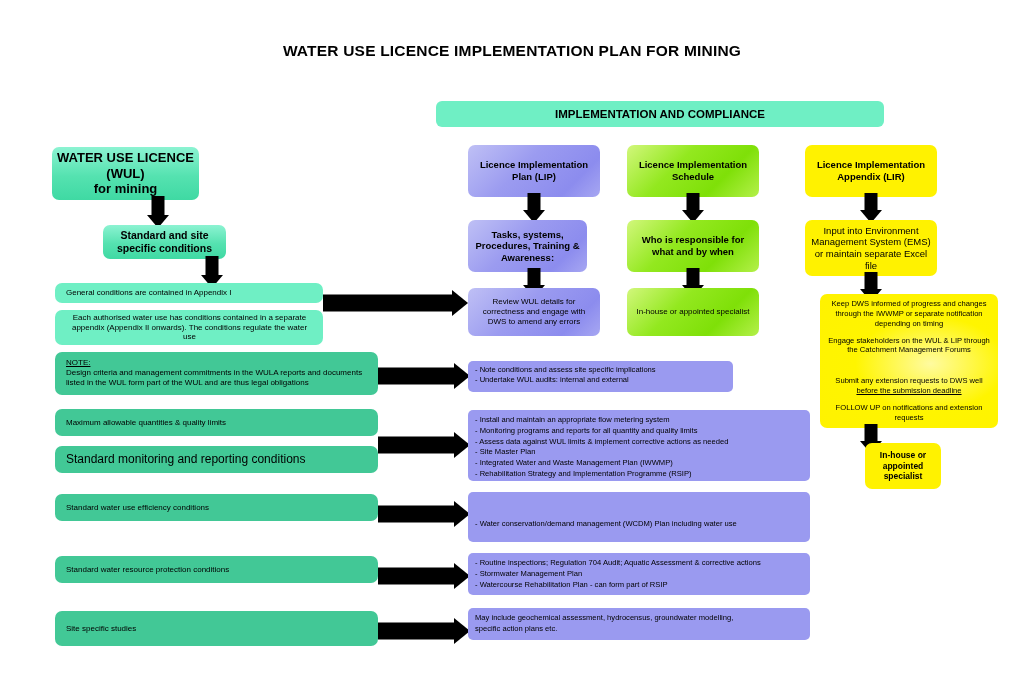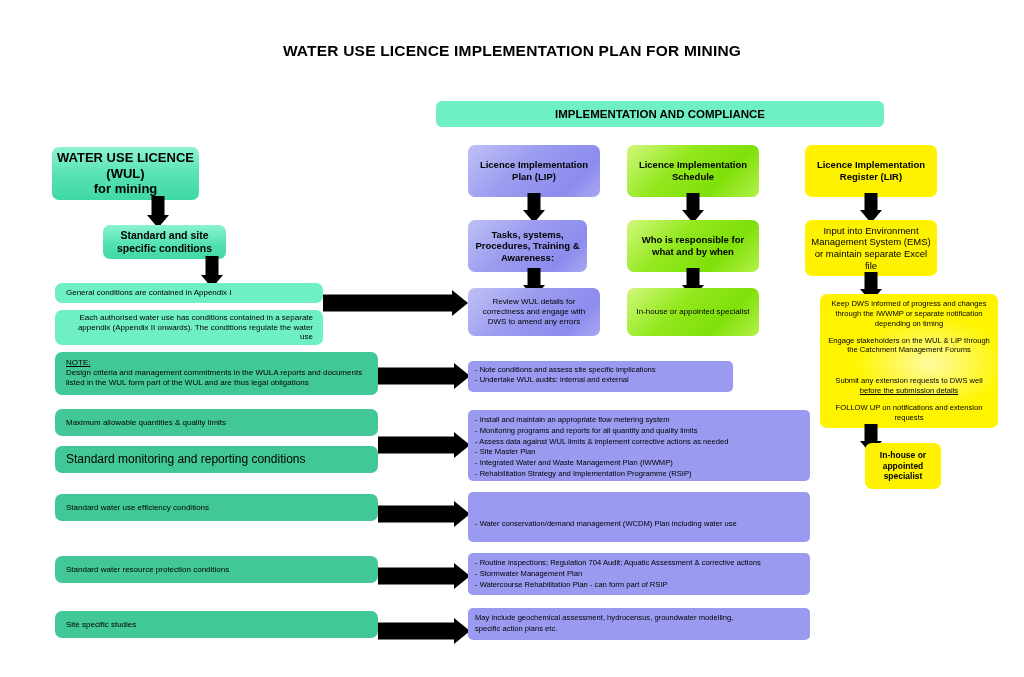--- a/index.html
+++ b/index.html
@@ -33,21 +33,21 @@
 
   
   .box {
     border-radius: 7px;
     display: flex;
     align-items: center;
     color: #000000;
     line-height: 1.22;
   }
   .box.center { justify-content: center; text-align: center; }
-  .box.left   { justify-content: flex-start; text-align: right; }
+  .box.left   { justify-content: flex-start; text-align: center; }
 
   
   .mint-bright { background: #6FEFC4; }
   .mint-flat   { background: #42C896; }
   .mint-grad   { background: linear-gradient(180deg,#8CF3D2 0%, #55E2B0 55%, #3FD9A3 100%); }
 
   
   .header-bar {
     background: #6FEFC4;
     border-radius: 6px;
@@ -157,21 +157,21 @@
   </div>
 
   <div class="abs box left mint-flat pad-l" style="left:55px; top:409px; width:323px; height:27px; font-size:8px;">Maximum allowable quantities &amp; quality limits</div>
 
   <div class="abs box left mint-flat pad-l" style="left:55px; top:446px; width:323px; height:27px; font-size:12px;">Standard monitoring and reporting conditions</div>
 
   <div class="abs box left mint-flat pad-l" style="left:55px; top:494px; width:323px; height:27px; font-size:8px;">Standard water use efficiency conditions</div>
 
   <div class="abs box left mint-flat pad-l" style="left:55px; top:556px; width:323px; height:27px; font-size:8px;">Standard water resource protection conditions</div>
 
-  <div class="abs box left mint-flat pad-l" style="left:55px; top:611px; width:323px; height:27px; font-size:8px;">Site specific studies</div>
+  <div class="abs box left mint-flat pad-l" style="left:55px; top:611px; width:323px; height:35px; font-size:8px;">Site specific studies</div>
 
   <div class="abs arrow-right" style="left:323px; top:290px; width:145px; height:26px;">
     <span class="shaft" style="width:131px; height:17px;"></span>
     <span class="head"></span>
   </div>
 
   <div class="abs arrow-right" style="left:378px; top:363px; width:92px; height:26px;">
     <span class="shaft" style="width:78px; height:17px;"></span>
     <span class="head"></span>
   </div>
@@ -221,38 +221,38 @@
 
   <div class="abs box center green-grad" style="left:627px; top:220px; width:132px; height:52px; font-size:9.5px; font-weight:bold; padding:0 8px;">Who is responsible for what and by when</div>
 
   <div class="abs arrow-down" style="left:676px; top:268px; width:34px; height:30px;">
     <span class="shaft" style="width:13px; height:18px;"></span>
     <span class="head"></span>
   </div>
 
   <div class="abs box center green-grad" style="left:627px; top:288px; width:132px; height:48px; font-size:8px; padding:0 8px;">In-house or appointed specialist</div>
 
-  <div class="abs box center yellow-flat" style="left:805px; top:145px; width:132px; height:52px; font-size:9.5px; font-weight:bold; padding:0 8px;">Licence Implementation Register (LIR)</div>
+  <div class="abs box center yellow-flat" style="left:805px; top:145px; width:132px; height:52px; font-size:9.5px; font-weight:bold; padding:0 8px;">Licence Implementation Appendix (LIR)</div>
 
   <div class="abs arrow-down" style="left:854px; top:193px; width:34px; height:30px;">
     <span class="shaft" style="width:13px; height:18px;"></span>
     <span class="head"></span>
   </div>
 
   <div class="abs box center yellow-flat" style="left:805px; top:220px; width:132px; height:56px; font-size:9.5px; font-weight:normal; padding:0 6px;">Input into Environment Management System (EMS) or maintain separate Excel file</div>
 
   <div class="abs arrow-down" style="left:854px; top:272px; width:34px; height:30px;">
     <span class="shaft" style="width:13px; height:18px;"></span>
     <span class="head"></span>
   </div>
 
   <div class="abs yellow-grad" style="left:820px; top:294px; width:178px; height:134px; border-radius:7px; font-size:7.6px; text-align:center; padding:5px 6px 0 6px; line-height:1.3;">
     <div style="margin-bottom:7px;">Keep DWS informed of progress and changes through the IWWMP or separate notification depending on timing</div>
     <div style="margin-bottom:21px;">Engage stakeholders on the WUL &amp; LIP through the Catchment Management Forums</div>
-    <div style="margin-bottom:7px;"><span>Submit any extension requests to DWS well </span><span class="underline">before the submission details</span></div>
+    <div style="margin-bottom:7px;"><span>Submit any extension requests to DWS well </span><span class="underline">before the submission deadline</span></div>
     <div>FOLLOW UP on notifications and extension requests</div>
   </div>
 
   <div class="abs arrow-down" style="left:854px; top:424px; width:34px; height:30px;">
     <span class="shaft" style="width:13px; height:18px;"></span>
     <span class="head"></span>
   </div>
 
   <div class="abs box center yellow-flat" style="left:865px; top:443px; width:76px; height:46px; font-size:8.5px; font-weight:bold; padding:0 4px;">In-house or appointed specialist</div>
 

